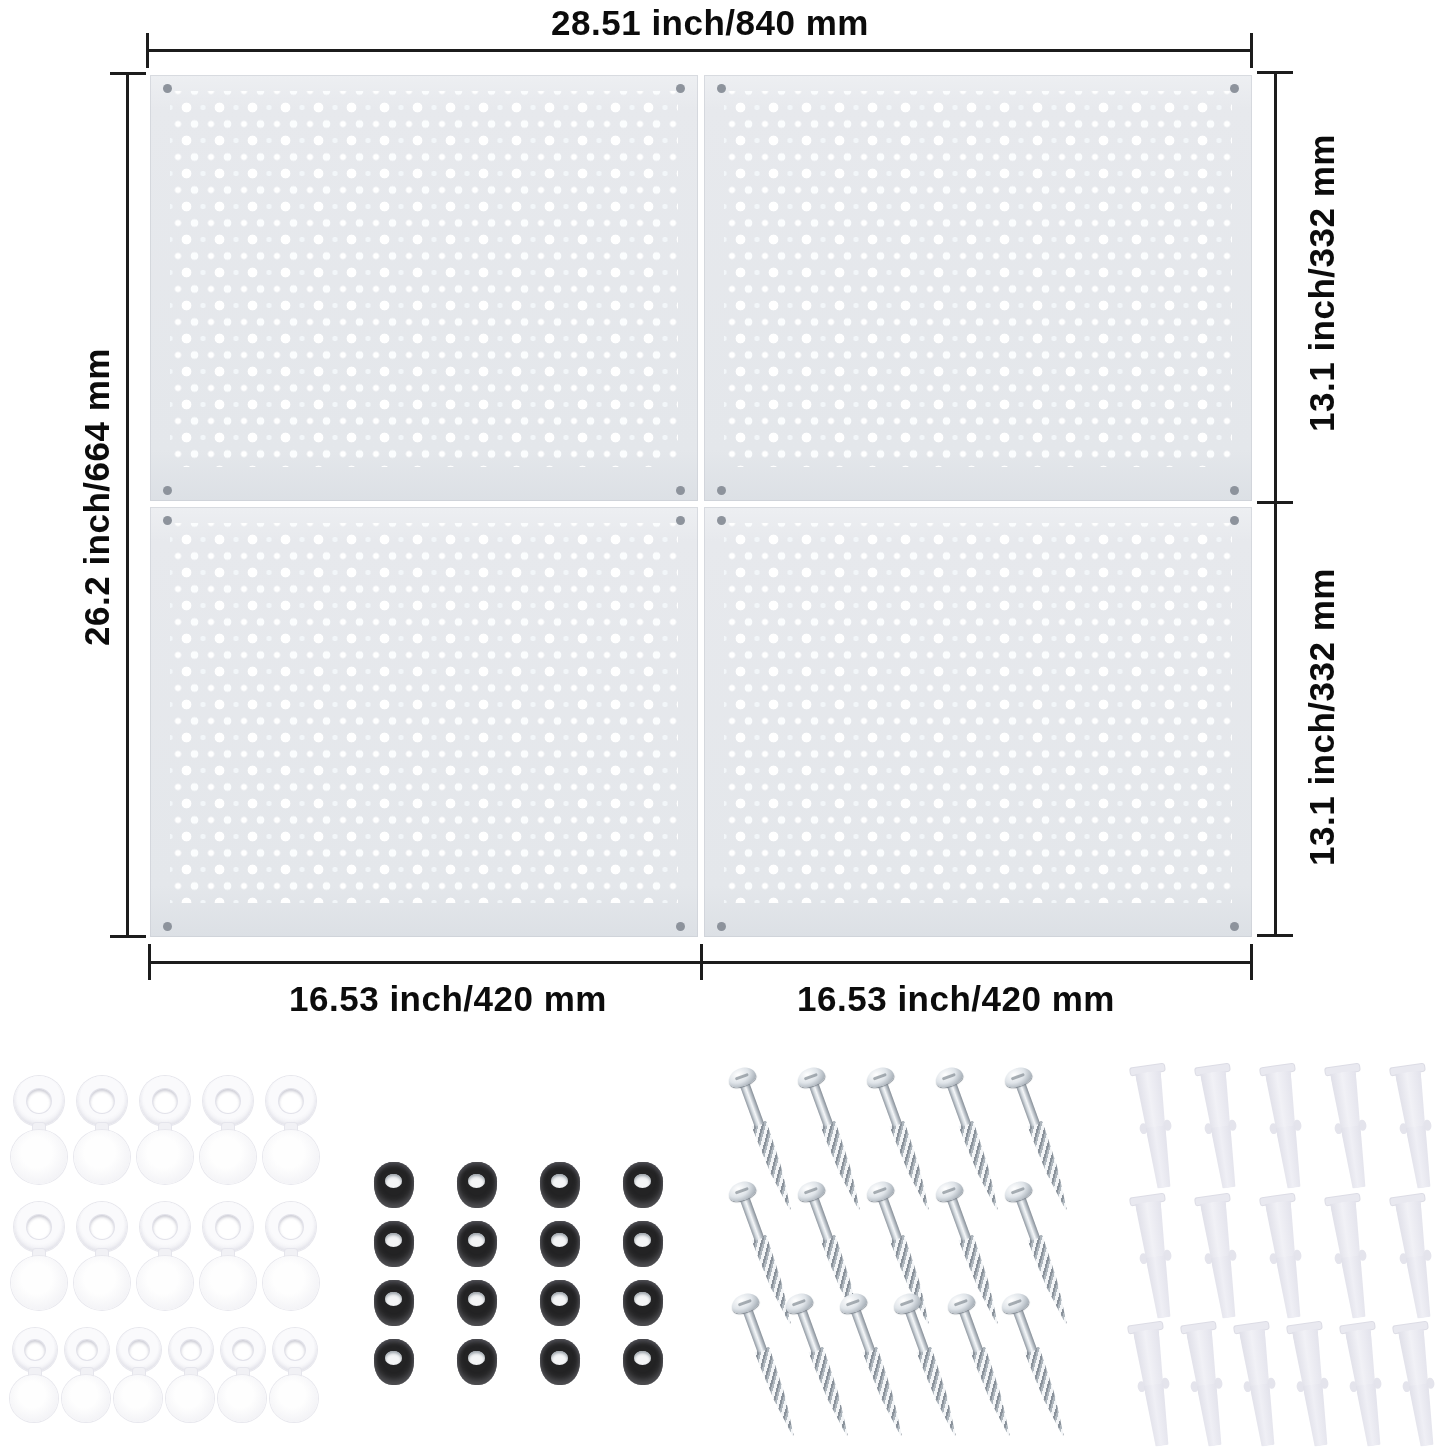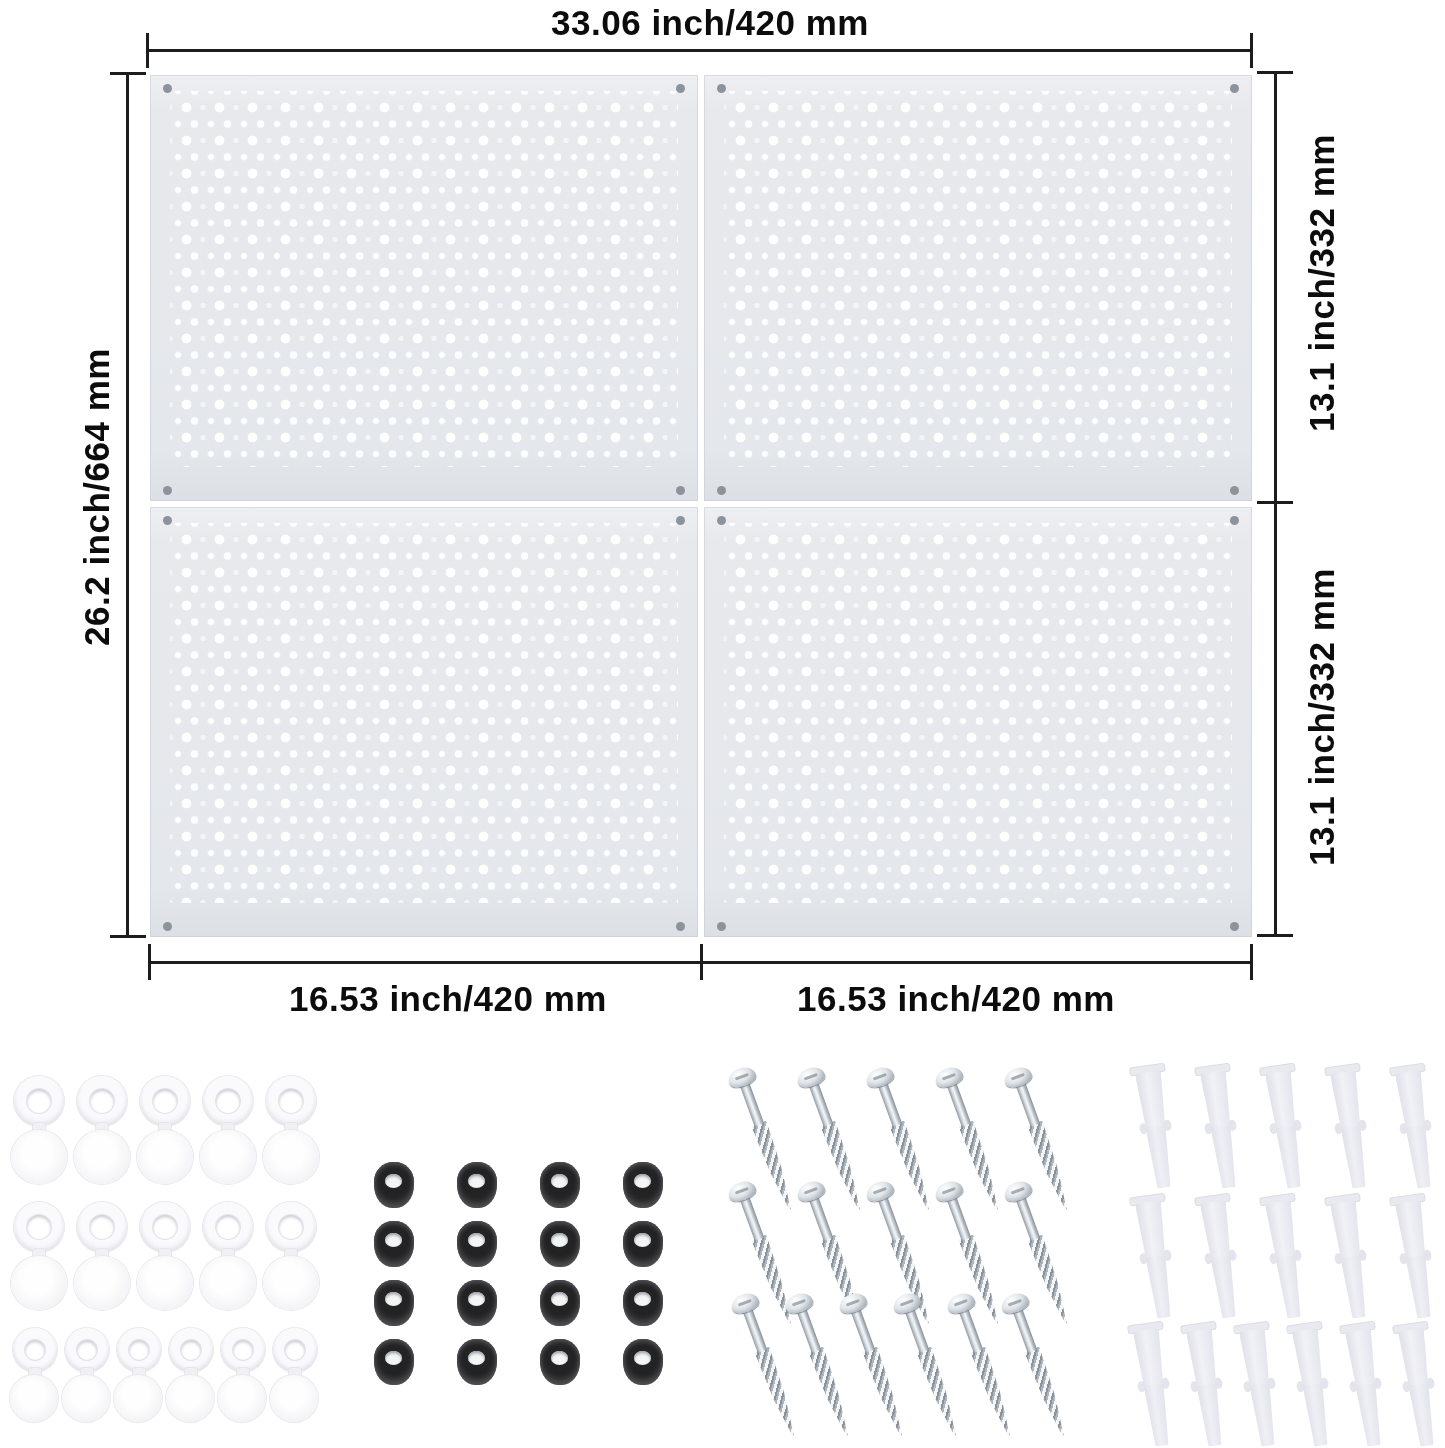--- a/index.html
+++ b/index.html
@@ -167,21 +167,21 @@
   <div class="dim tk-left-b"></div>
   <div class="dim ln-right"></div>
   <div class="dim tk-right-t"></div>
   <div class="dim tk-right-m"></div>
   <div class="dim tk-right-b"></div>
   <div class="dim ln-bottom"></div>
   <div class="dim tk-bot-l"></div>
   <div class="dim tk-bot-m"></div>
   <div class="dim tk-bot-r"></div>
 
-  <div class="dim-label dl-top">33.06 inch/420 mm</div>
+  <div class="dim-label dl-top">28.51 inch/840 mm</div>
   <div class="dim-label rot dl-left">26.2 inch/664 mm</div>
   <div class="dim-label rot dl-rt">13.1 inch/332 mm</div>
   <div class="dim-label rot dl-rb">13.1 inch/332 mm</div>
   <div class="dim-label dl-bl">16.53 inch/420 mm</div>
   <div class="dim-label dl-br">16.53 inch/420 mm</div>
 
   <div class="hw-group grp-caps">
       <div class="hw-row">
         <div class="cap">
           <div class="cap-ring">

